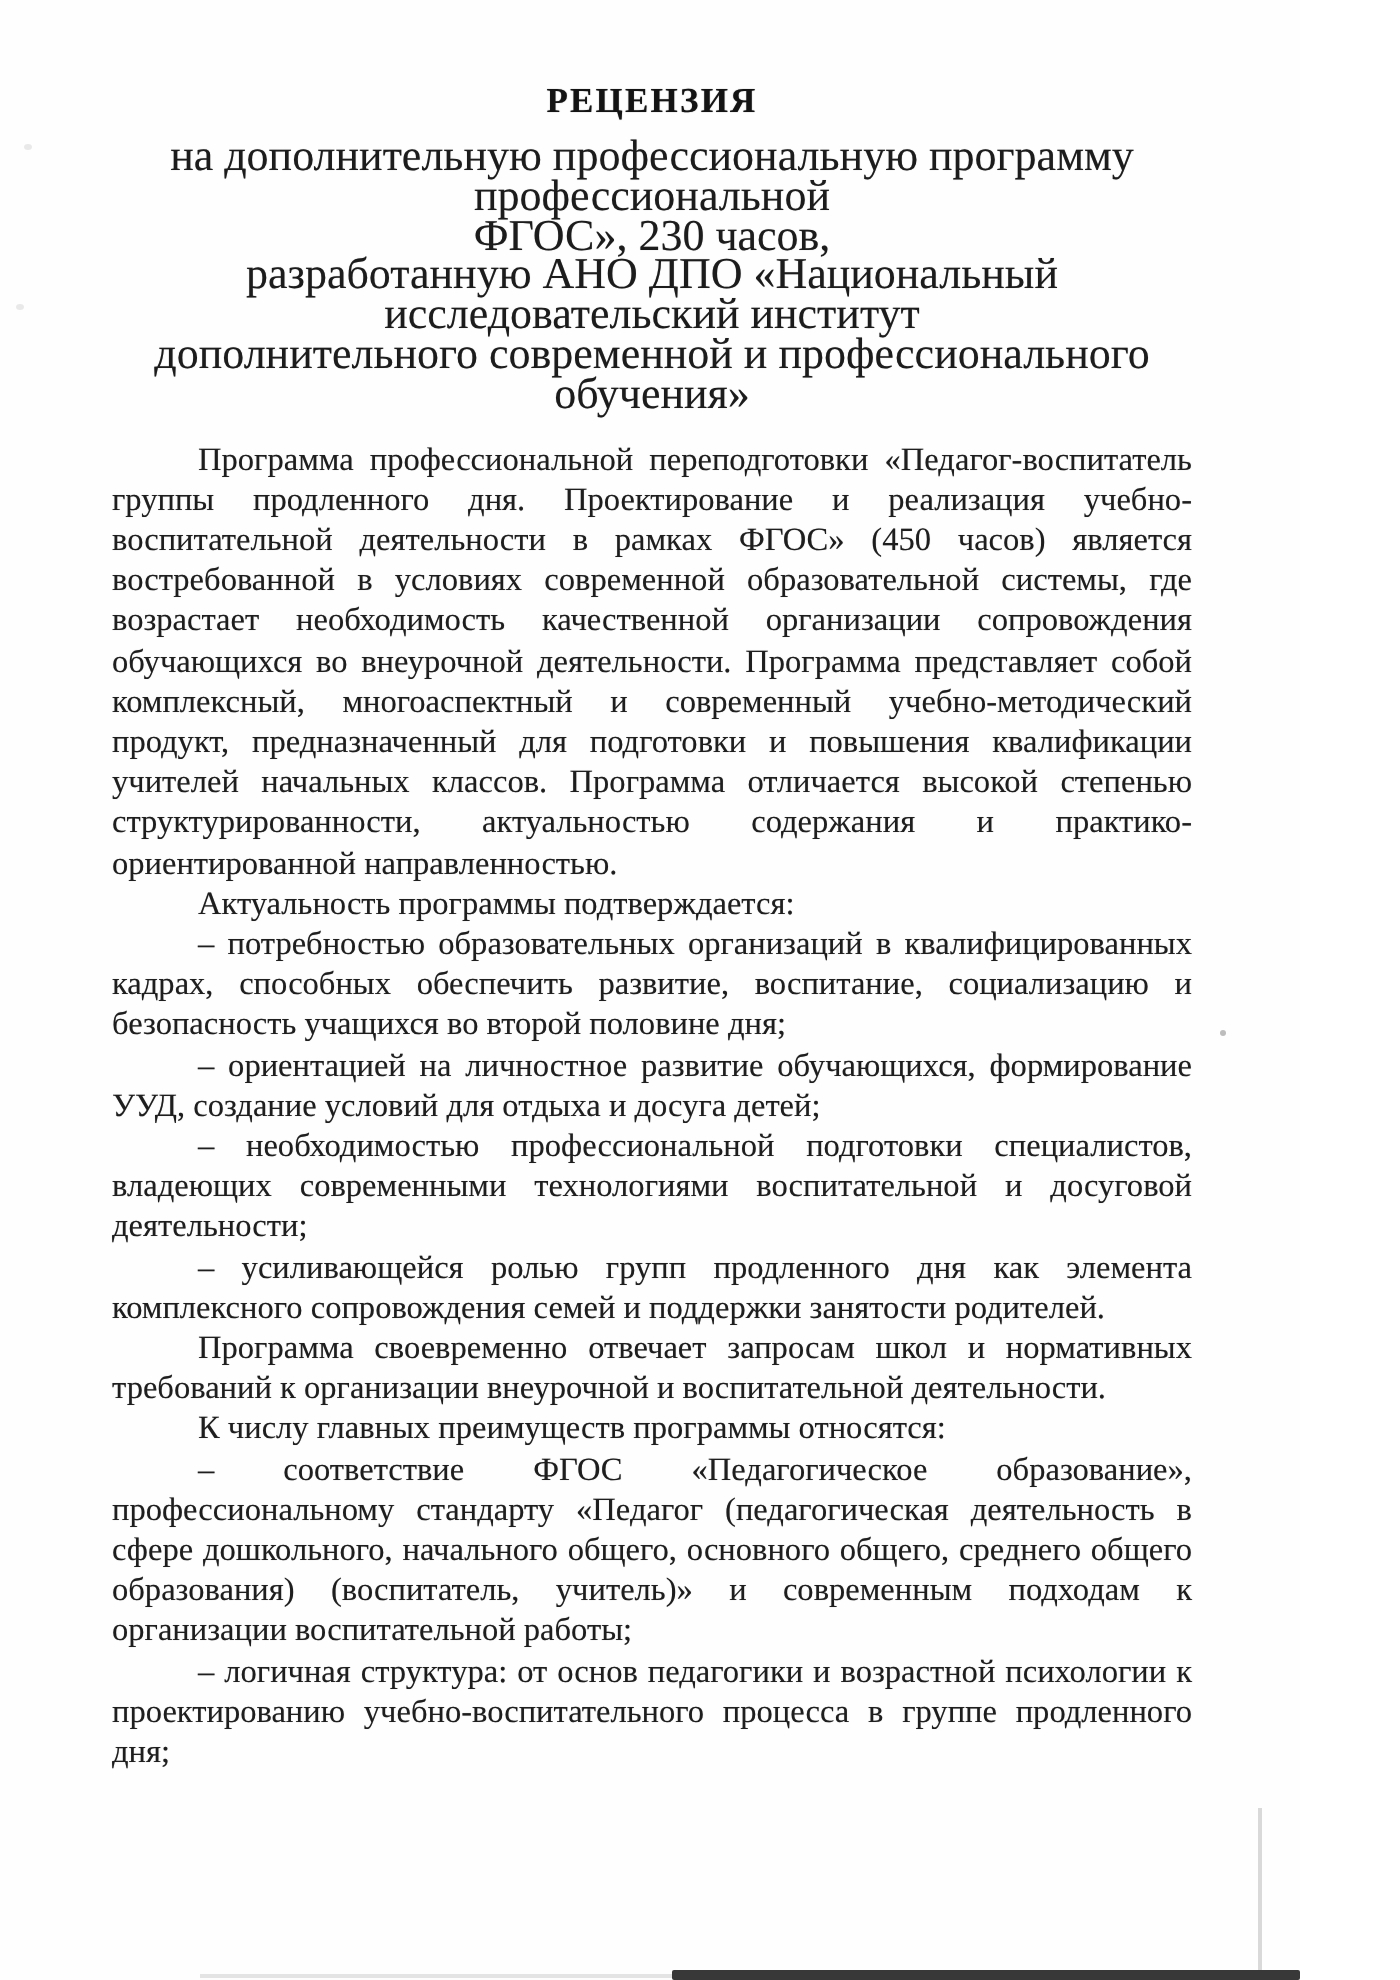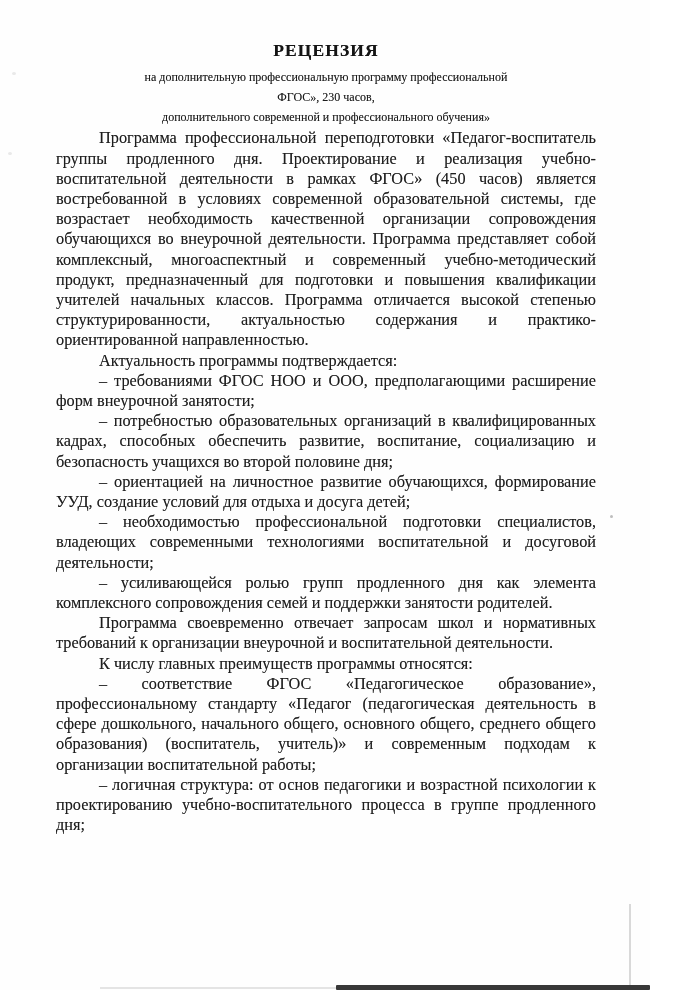--- a/index.html
+++ b/index.html
@@ -23,29 +23,29 @@
     margin: 0 0 7px 0;
     text-align: center;
     font-size: 17.5px;
     font-weight: bold;
     letter-spacing: 1.1px;
     color: #141414;
     text-shadow: 0 0 0.5px rgba(0,0,0,0.55);
   }
   .subtitle {
     text-align: center;
-    font-size: 12px;
+    font-size: 22px;
     line-height: 19.8px;
     color: #1c1c1c;
   }
   .subtitle .sub-line {
     text-shadow: 0 0 0.4px rgba(0,0,0,0.4);
   }
   .body-text {
-    margin-top: 1px;
+    margin-top: 13px;
     font-size: 16.3px;
     line-height: 20.2px;
     color: #1e1e1e;
   }
   .body-text p {
     margin: 0;
     text-indent: 43px;
     text-align: justify;
     text-shadow: 0 0 0.4px rgba(0,0,0,0.4);
   }
@@ -90,27 +90,27 @@
 <body>
 
 <div class="page">
   <div class="content">
 
     <h1 class="doc-title">РЕЦЕНЗИЯ</h1>
 
     <div class="subtitle">
       <div class="sub-line">на дополнительную профессиональную программу профессиональной</div>
       <div class="sub-line">ФГОС», 230 часов,</div>
+      <div class="sub-line">разработанную АНО ДПО «Национальный исследовательский институт</div>
       <div class="sub-line">дополнительного современной и профессионального обучения»</div>
     </div>
 
     <div class="body-text">
       <p>Программа профессиональной переподготовки «Педагог-воспитатель группы продленного дня. Проектирование и реализация учебно-воспитательной деятельности в рамках ФГОС» (450 часов) является востребованной в условиях современной образовательной системы, где возрастает необходимость качественной организации сопровождения обучающихся во внеурочной деятельности. Программа представляет собой комплексный, многоаспектный и современный учебно-методический продукт, предназначенный для подготовки и повышения квалификации учителей начальных классов. Программа отличается высокой степенью структурированности, актуальностью содержания и практико-ориентированной направленностью.</p>
       <p>Актуальность программы подтверждается:</p>
-      <p>– требованиями ФГОС НОО и ООО, предполагающими расширение форм внеурочной занятости;</p>
       <p>– потребностью образовательных организаций в квалифицированных кадрах, способных обеспечить развитие, воспитание, социализацию и безопасность учащихся во второй половине дня;</p>
       <p>– ориентацией на личностное развитие обучающихся, формирование УУД, создание условий для отдыха и досуга детей;</p>
       <p>– необходимостью профессиональной подготовки специалистов, владеющих современными технологиями воспитательной и досуговой деятельности;</p>
       <p>– усиливающейся ролью групп продленного дня как элемента комплексного сопровождения семей и поддержки занятости родителей.</p>
       <p>Программа своевременно отвечает запросам школ и нормативных требований к организации внеурочной и воспитательной деятельности.</p>
       <p>К числу главных преимуществ программы относятся:</p>
       <p>– соответствие ФГОС «Педагогическое образование», профессиональному стандарту «Педагог (педагогическая деятельность в сфере дошкольного, начального общего, основного общего, среднего общего образования) (воспитатель, учитель)» и современным подходам к организации воспитательной работы;</p>
       <p>– логичная структура: от основ педагогики и возрастной психологии к проектированию учебно-воспитательного процесса в группе продленного дня;</p>
     </div>
 

